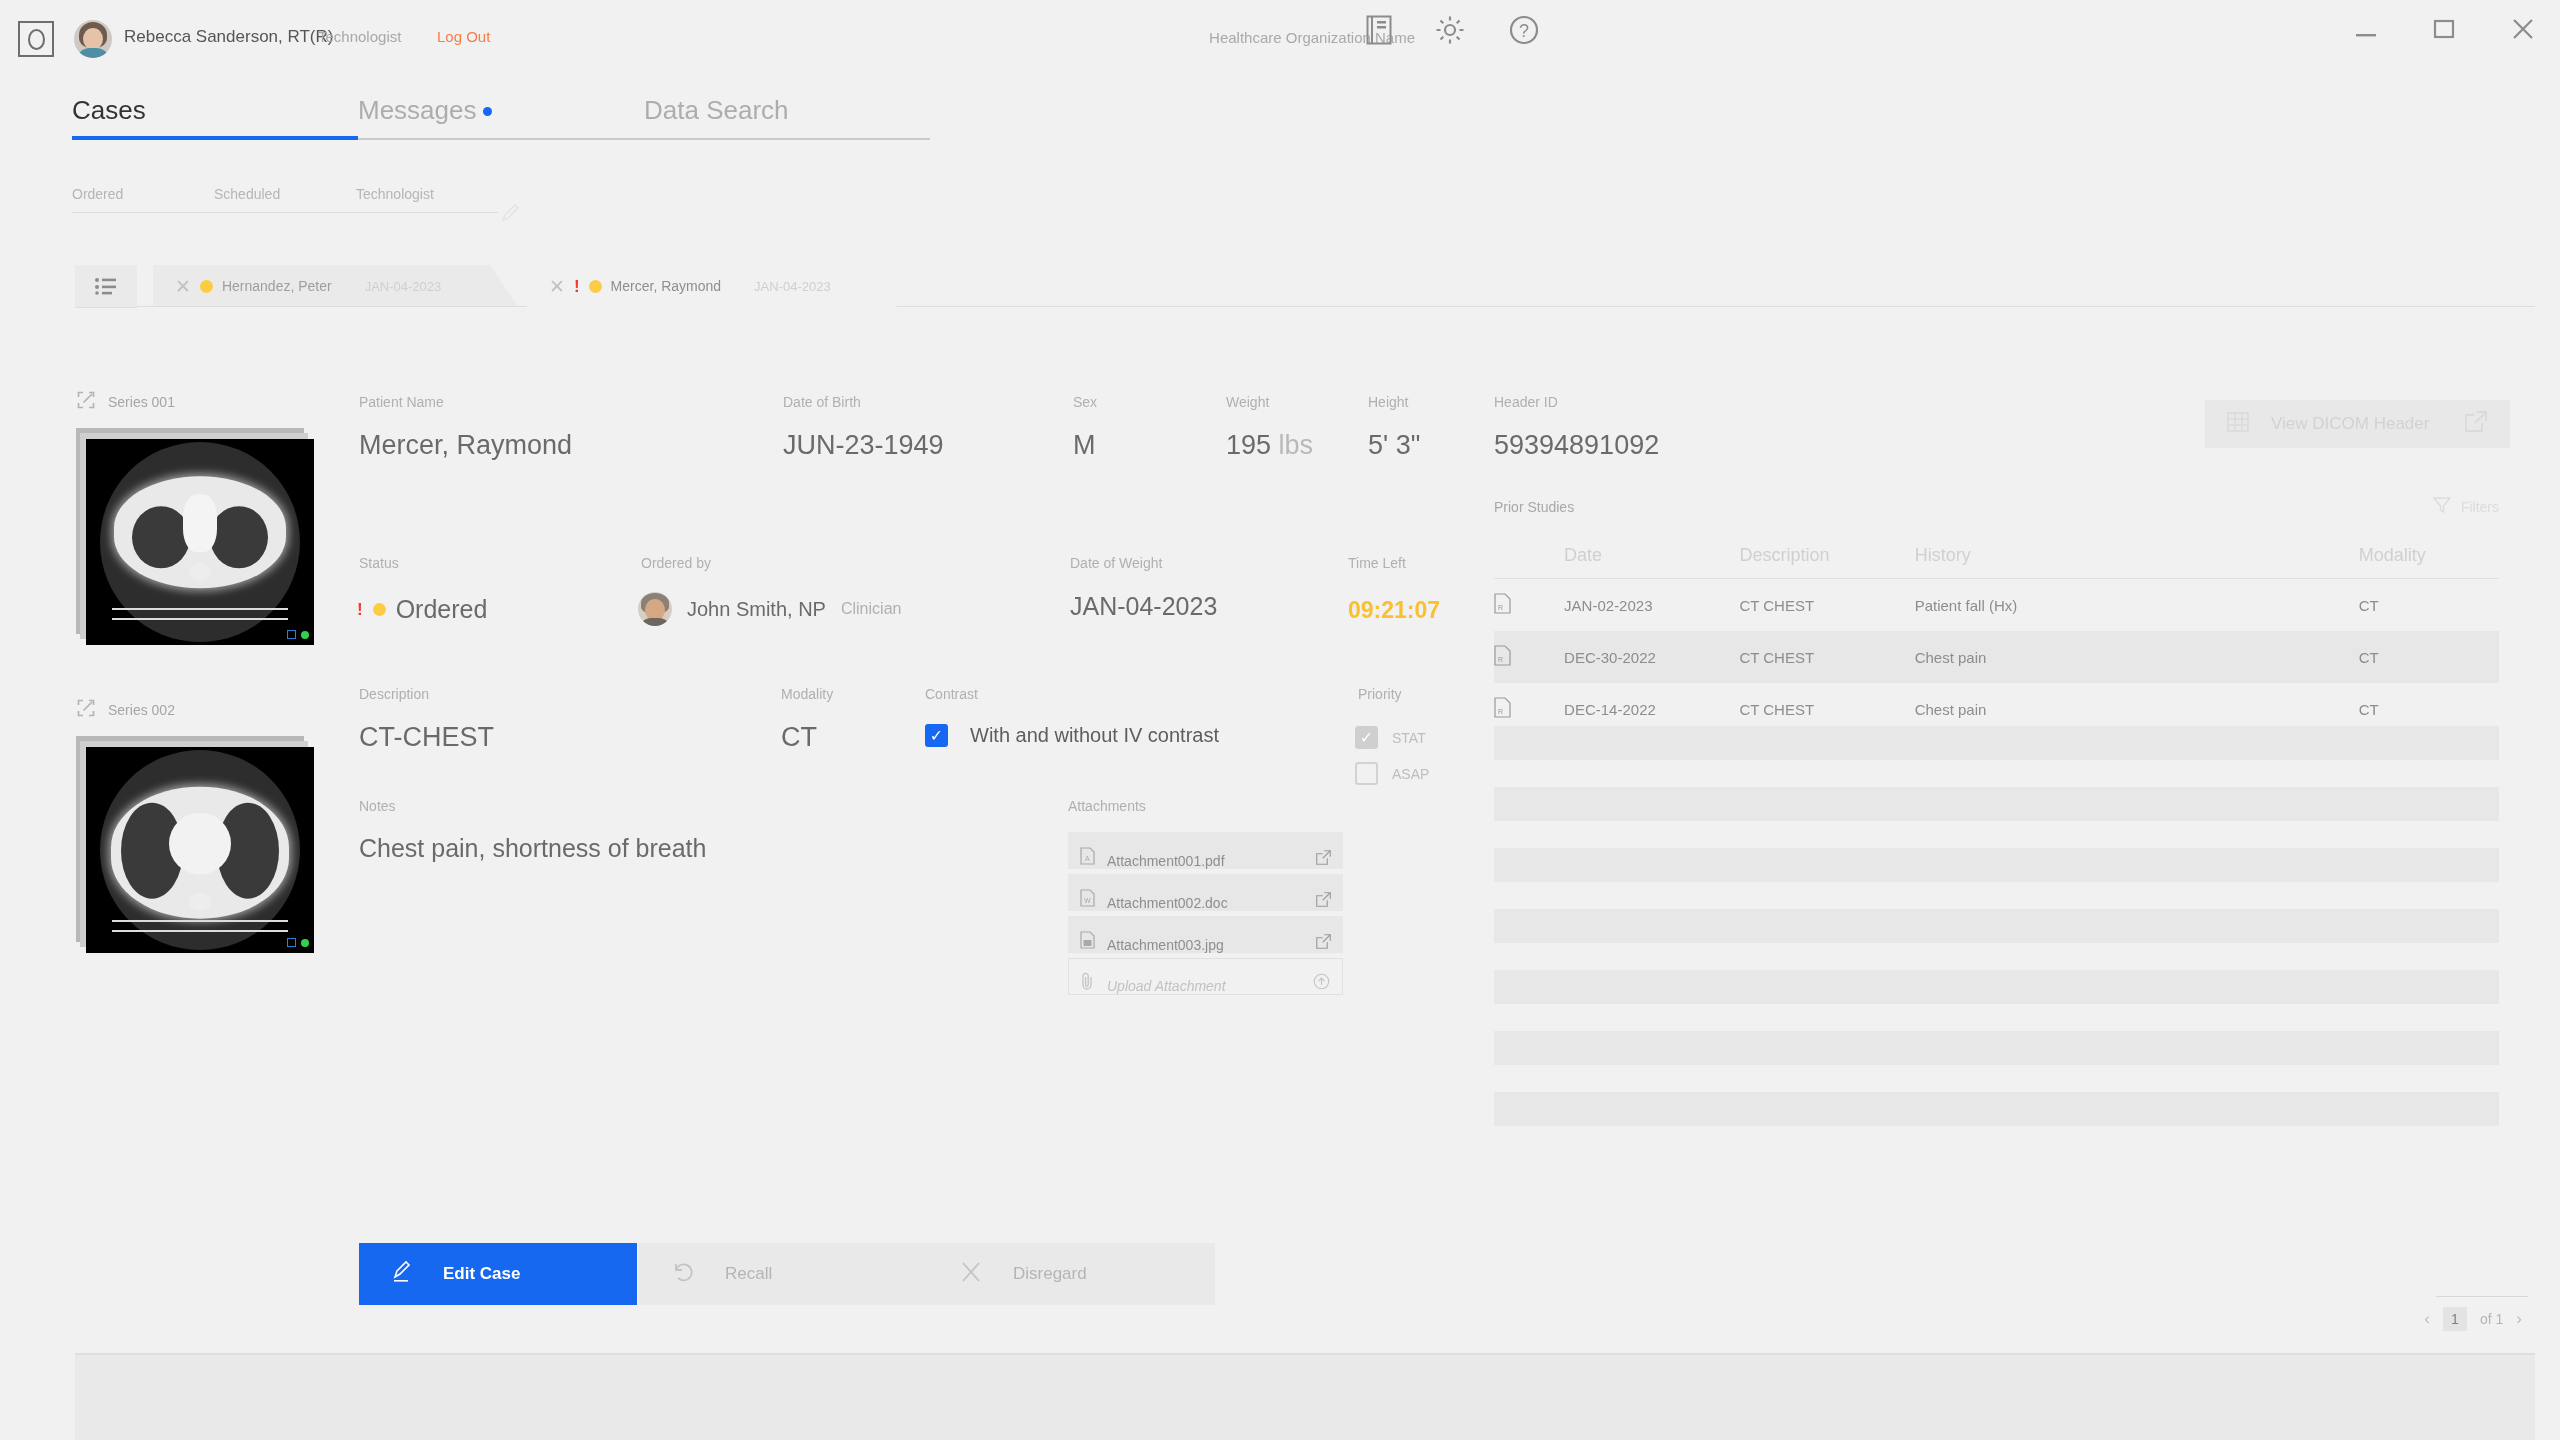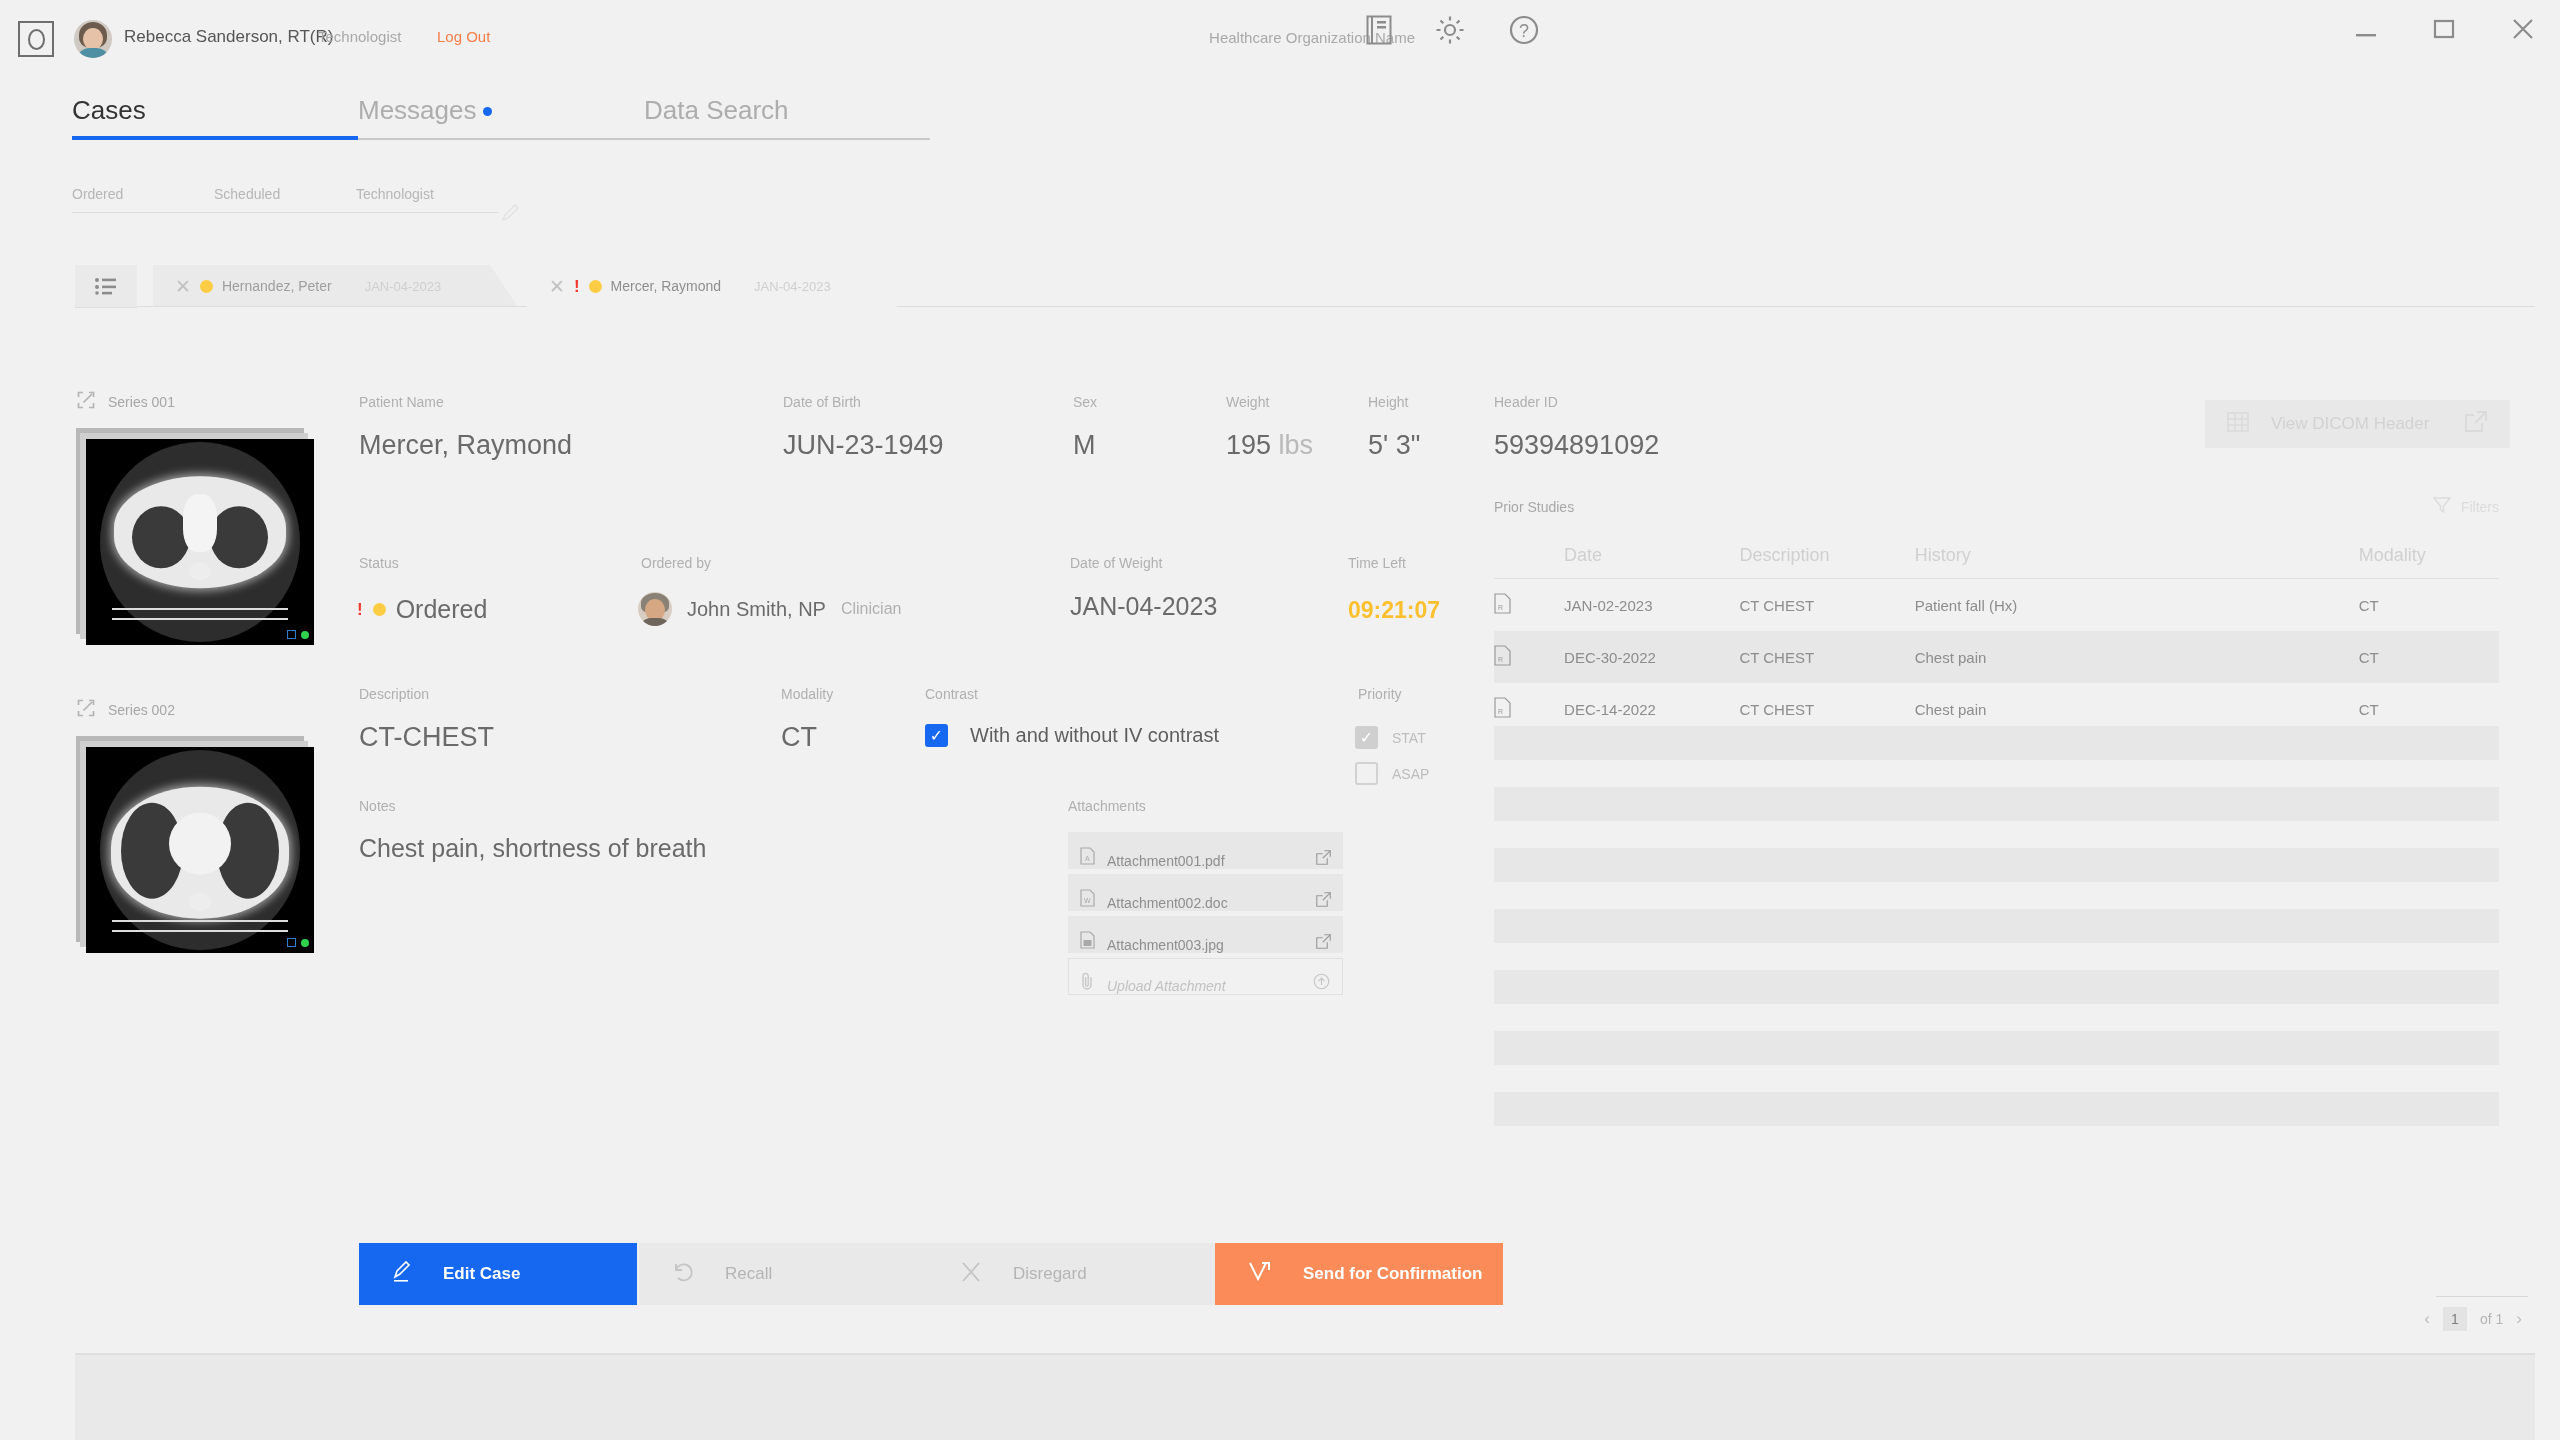--- a/index.html
+++ b/index.html
@@ -618,29 +618,20 @@
       <span class="lbl">Recall</span>
     </div>
     <div class="abtn ghost">
       <span>
         <svg width="24" height="24" viewBox="0 0 24 24">
             <path d="M4 3 L20 21 M20 3 L4 21" stroke="#c4c4c4" stroke-width="1.8" fill="none"></path>
           </svg>
       </span>
       <span class="lbl">Disregard</span>
     </div>
-    <div class="abtn accent">
-      <span>
-        <svg width="26" height="24" viewBox="0 0 26 24">
-            <path d="M3 3 L11 19 L19 3" fill="none" stroke="#ffffff" stroke-width="2"></path>
-            <path d="M15 3h7v7" fill="none" stroke="#ffffff" stroke-width="2"></path>
-          </svg>
-      </span>
-      <span class="lbl">Send for Confirmation</span>
-    </div>
   </div>
 
   <div class="pager-rule"></div>
   <div class="pager">
     <span class="pg-arrow">‹</span>
     <span class="pg-num">1</span>
     <span class="pg-of">of 1</span>
     <span class="pg-arrow">›</span>
   </div>
 

